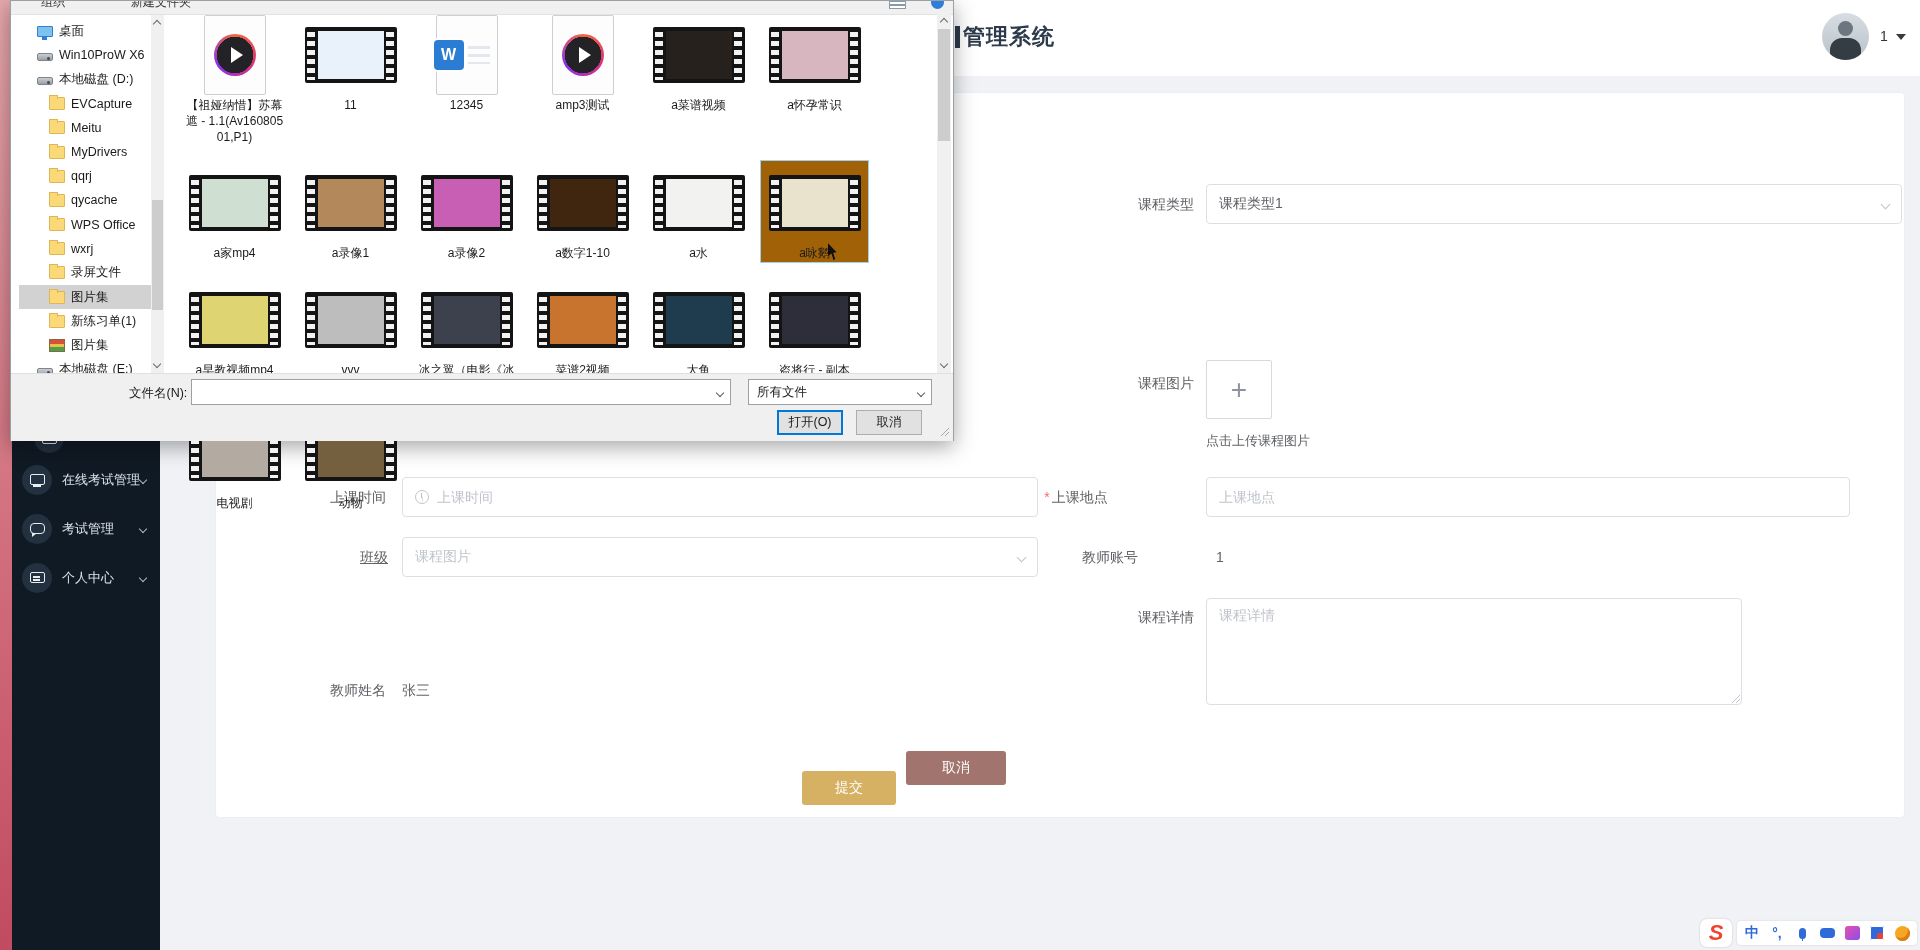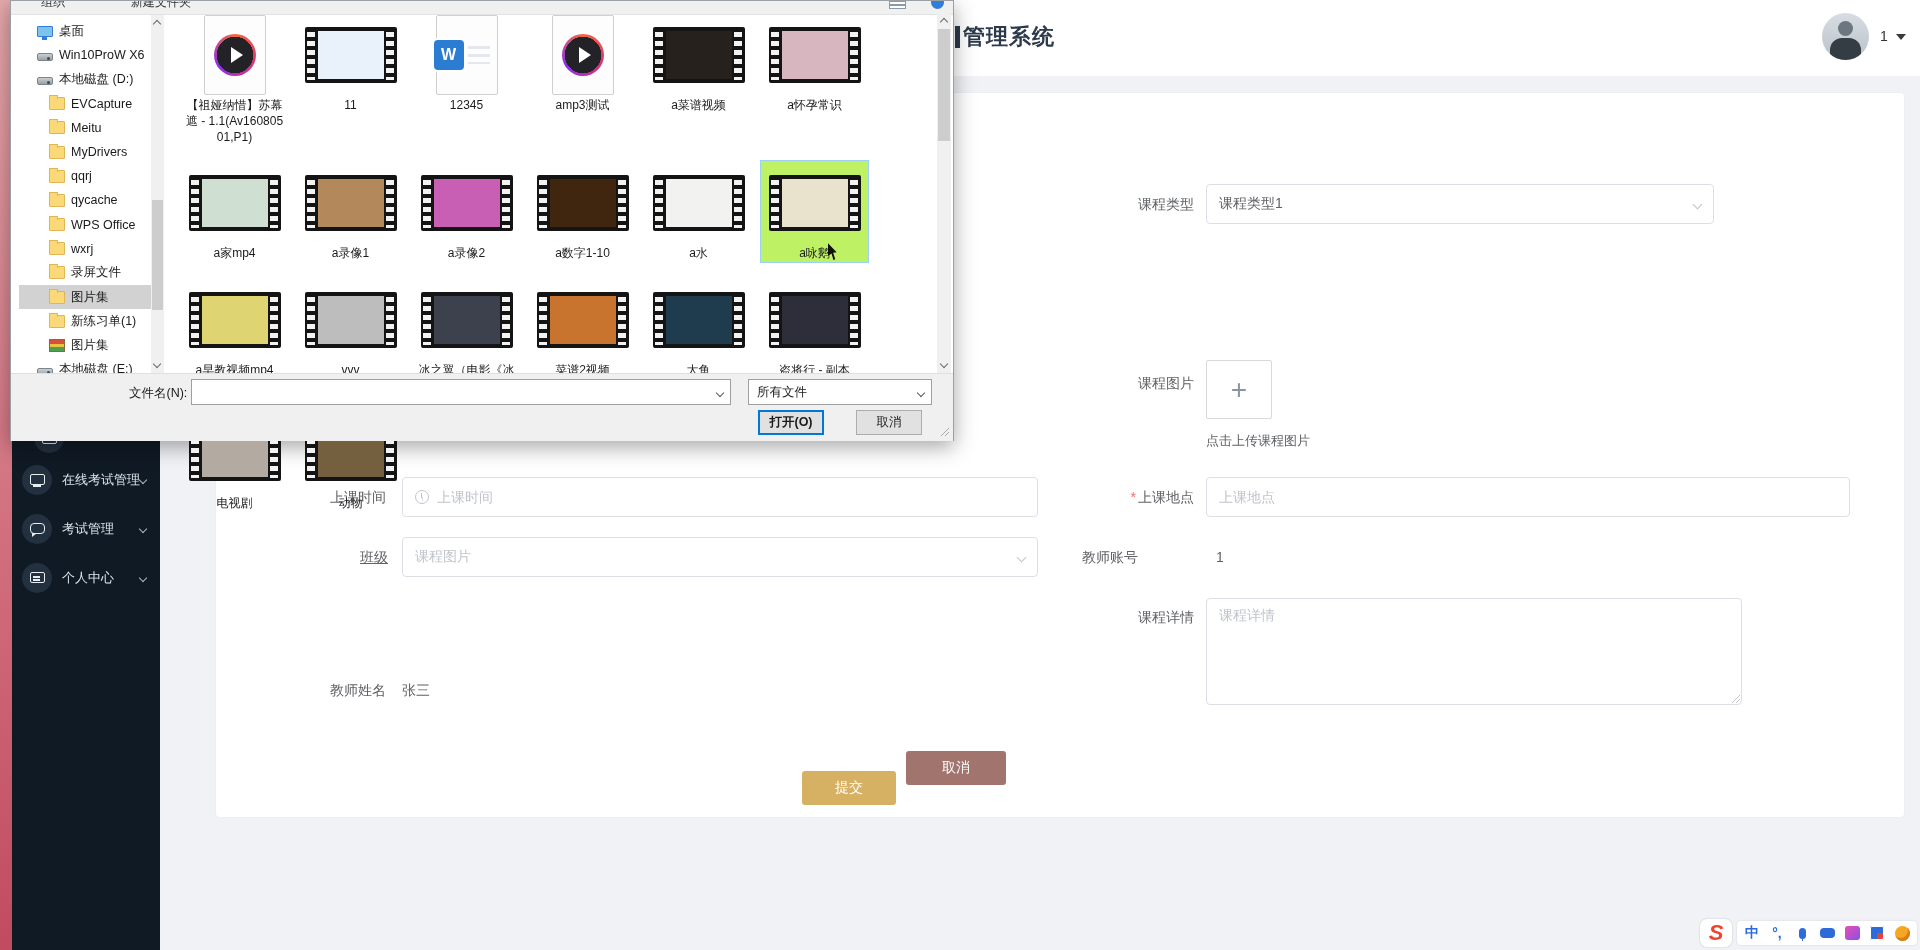--- a/index.html
+++ b/index.html
@@ -97,21 +97,21 @@
   .ticon[data-kind="archive"] { background:linear-gradient(#d94f3f 0 33%,#e8c33c 33% 66%,#4f9e4f 66%); border:1px solid #8a6a3a; }
   .tree-scroll { position:absolute; left:140px; top:14px; width:13px; height:358px; background:#f0f0f0; }
   .arr { position:absolute; left:3px; width:6px; height:6px; border-right:1.4px solid #6a6a6a; border-bottom:1.4px solid #6a6a6a; }
   .arr.up { top:6px; transform:rotate(-135deg); }
   .arr.down { bottom:6px; transform:rotate(45deg); }
   .tree-thumb { position:absolute; left:1px; top:185px; width:11px; height:110px; background:#cdcdcd; }
 
   
   .files { position:absolute; left:170px; top:12px; width:752px; display:flex; flex-wrap:wrap;gap:9px; }
   .fcell { position:relative; width:107px; display:flex; flex-direction:column; align-items:center; margin-bottom:7px; cursor:pointer; }
-  .fcell.selected { background:#bef264; outline:1px solid #9ed0f5; }
+  .fcell.selected { background:#a16207; outline:1px solid #9ed0f5; }
   .thumbwrap { height:84px; width:100%; display:flex; align-items:center; justify-content:center; }
   .thumb { position:relative; }
   .thumb[data-kind="film"] { width:92px; height:56px; background:#141414; border-radius:2px; padding:4px 13px; }
   .thumb[data-kind="film"]::before, .thumb[data-kind="film"]::after { content:""; position:absolute; top:3px; bottom:3px; width:8px;
     background:repeating-linear-gradient(#141414 0 2px,#f2f2f2 2px 7px,#141414 7px 9px); }
   .thumb[data-kind="film"]::before { left:2.5px; } .thumb[data-kind="film"]::after { right:2.5px; }
   .thumb .inner { display:block; width:100%; height:100%; }
   .thumb[data-kind="media"], .thumb[data-kind="word"] { width:62px; height:80px; background:#fdfdfd; border:1px solid #cfcfcf; border-radius:2px; }
   .thumb[data-kind="media"]::before { content:""; position:absolute; left:9px; top:18px; width:42px; height:42px; border-radius:50%;
     background:radial-gradient(circle,#232327 0 61%,transparent 62%),conic-gradient(#f6653c,#d8327a,#8a2ff0,#f6653c); }
@@ -130,21 +130,21 @@
   
   .dlg-footer { position:absolute; left:0; top:372px; width:100%; height:68px; background:#f0f0f0; border-top:1px solid #e0e0e0; }
   .fname-label { position:absolute; left:118px; top:384px; font-size:12.5px; color:#1a1a1a; }
   .combo { position:absolute; background:#fff; border:1px solid #a0a0a0; height:26px; display:flex; align-items:center; }
   .fname-combo { left:180px; top:378px; width:540px; }
   .fname-combo input { border:none; outline:none; width:calc(100% - 22px); height:100%; padding:0 6px; font-size:12.5px; font-family:inherit; }
   .filter-combo { left:737px; top:378px; width:184px; font-size:12.5px; color:#1a1a1a; padding-left:8px; }
   .combo .wcaret { position:absolute; right:7px; top:10px; width:6px; height:6px; border-right:1.2px solid #5a5a5a; border-bottom:1.2px solid #5a5a5a; transform:rotate(45deg); }
   .win-btn { position:absolute; top:409px; width:66px; height:25px; background:#e1e1e1; border:1px solid #adadad;
     font-size:12.5px; font-family:inherit; color:#1a1a1a; cursor:pointer; }
-  .win-btn.primary { left:747px; border:2px solid #0078d7;font-weight:bold; }
+  .win-btn.primary { left:766px; border:2px solid #0078d7; }
   .win-btn.plain { left:845px; }
   .dlg-grip { position:absolute; right:4px; bottom:4px; width:10px; height:10px;
     background:repeating-linear-gradient(135deg,transparent 0 2px,#a9a9a9 2px 3px); clip-path:polygon(100% 0,100% 100%,0 100%); }
 
   
   .tray { position:absolute; right:3px; bottom:3px; display:flex; align-items:center; gap:5px; }
   .sogou-logo { width:32px; height:28px; background:#fff; border-radius:7px; display:flex; align-items:center; justify-content:center;
     color:#f0432d; font-weight:bold; font-size:22px; font-style:italic; box-shadow:0 0 2px rgba(0,0,0,.2); }
   .tray-bar { display:flex; align-items:center; gap:7px; background:#fff; border-radius:4px; padding:3px 6px; box-shadow:0 0 2px rgba(0,0,0,.15); }
   .ticn { width:18px; height:18px; display:flex; align-items:center; justify-content:center; font-size:14px; font-weight:bold; color:#2f6bd8; }
@@ -192,38 +192,38 @@
     <span class="clipped-char"></span>
     <span class="page-title">管理系统</span>
     <span class="avatar"></span>
     <span class="user-name">1</span>
     <span class="user-caret"></span>
   </div>
 
   <div class="card"></div>
 
   <span class="f-label" style="left:1074px; top:196px;"><span>课程类型</span></span>
-  <div class="f-box" style="left:1206px; top:184px; width:508px;">
+  <div class="f-box" style="left:1206px; top:184px; width:696px;">
     <span>课程类型1</span>
     <span class="sel-caret"></span>
   </div>
 
   <span class="f-label" style="left:1074px; top:375px;"><span>课程图片</span></span>
   <div class="upload-box">
       <span>+</span>
     </div>
   <div class="upload-hint">点击上传课程图片</div>
 
   <span class="f-label" style="left:266px; top:489px;"><span>上课时间</span></span>
   <div class="f-box" style="left:402px; top:477px; width:636px;">
     <span class="clock"></span>
     <input placeholder="上课时间" style="">
   </div>
 
-  <span class="f-label" style="left:1074px; top:489px;"><span class="req">*</span><span>上课地点</span></span>
+  <span class="f-label" style="left:1016px; top:489px;text-align:center;"><span class="req">*</span><span>上课地点</span></span>
   <div class="f-box" style="left:1206px; top:477px; width:644px;">
     <input placeholder="上课地点" style="">
   </div>
 
   <span class="f-label" style="left:268px; top:549px;text-decoration:underline;"><span>班级</span></span>
   <div class="f-box" style="left:402px; top:537px; width:636px;">
     <span class="ph">课程图片</span>
     <span class="sel-caret"></span>
   </div>
 

